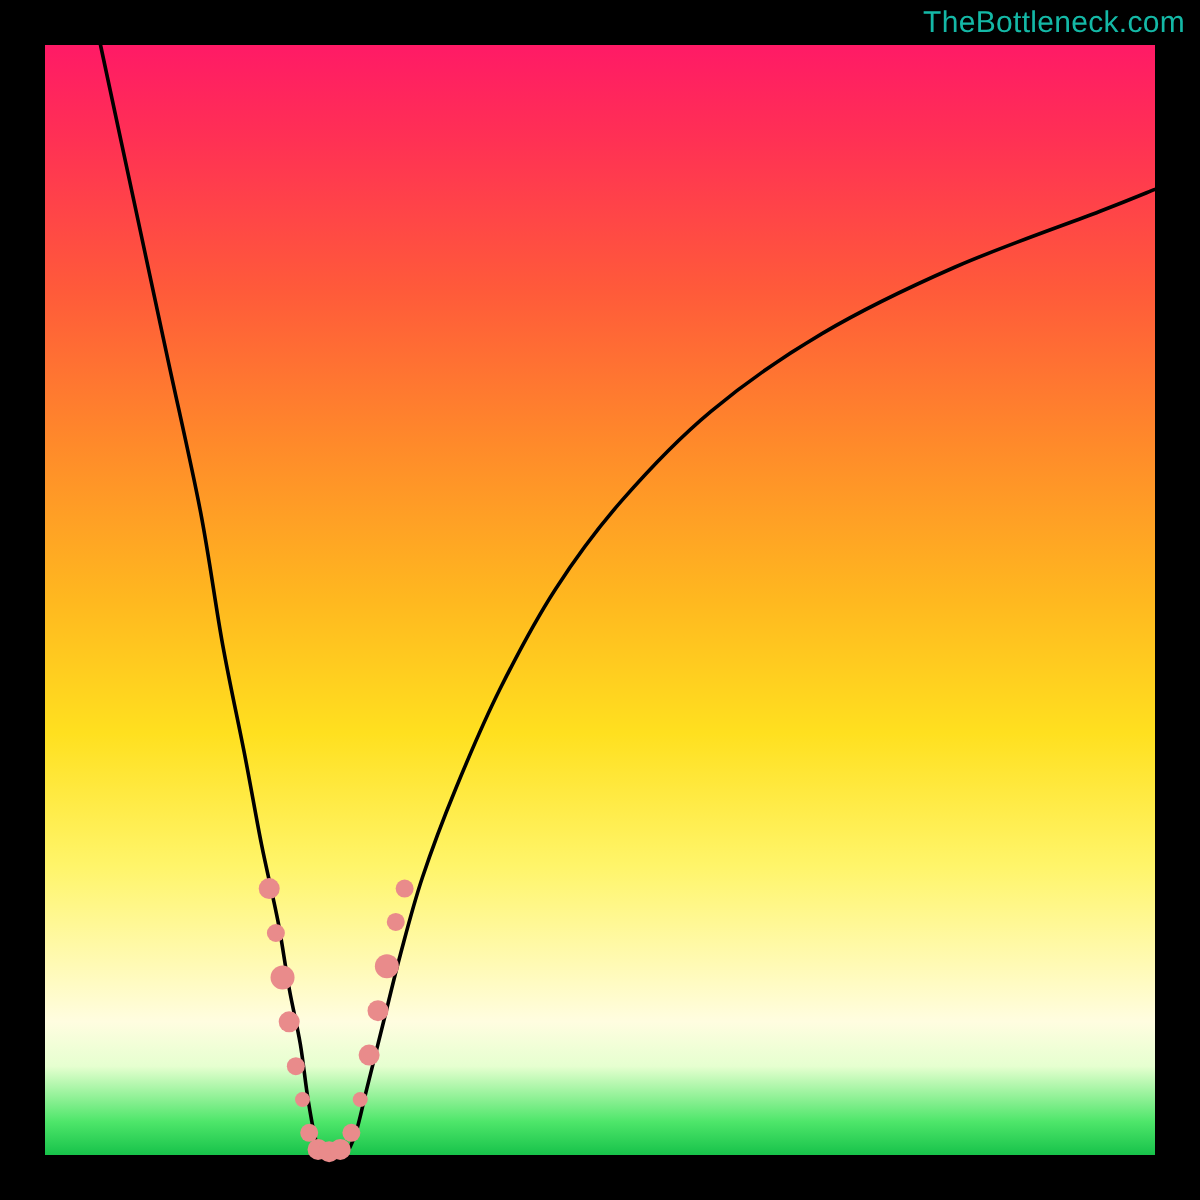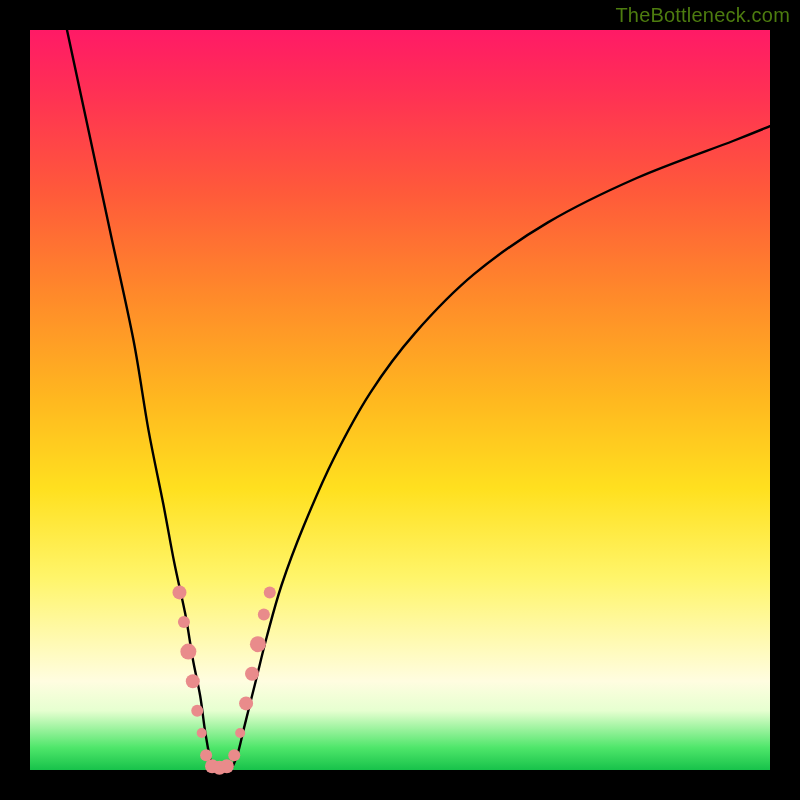--- a/index.html
+++ b/index.html
@@ -35,21 +35,21 @@
       #fffde0 88%,
       #e6ffd0 92%,
       #4ee66a 97%,
       #17c24a 100%
     );
   }
   .watermark {
     position: absolute;
     top: 4px;
     right: 10px;
-    color: #4d7c0f;
+    color: #14b8a6;
     font-size: 20px;
     font-weight: 500;
     letter-spacing: 0.2px;
     user-select: none;
   }
   svg.curve {
     position: absolute;
     inset: 0;
     width: 100%;
     height: 100%;

